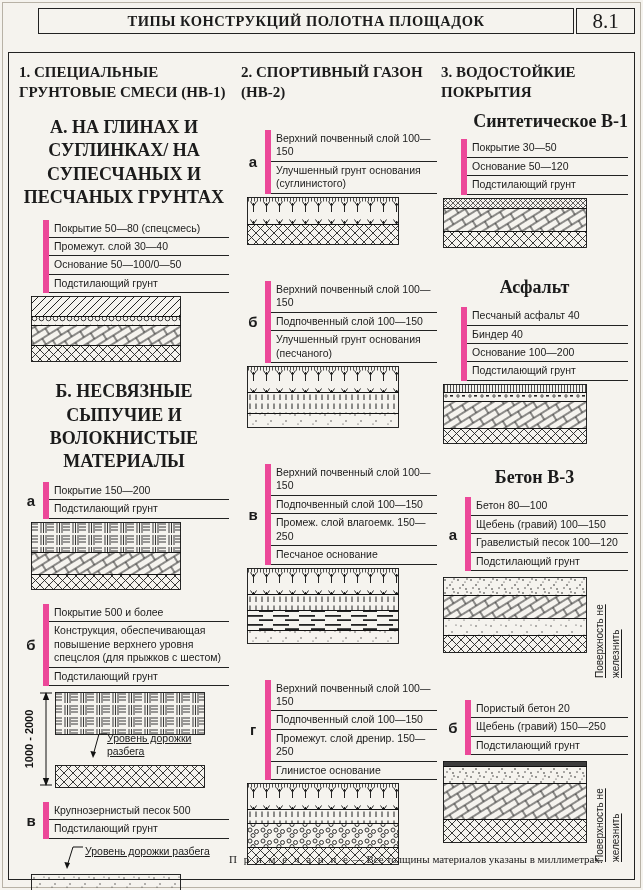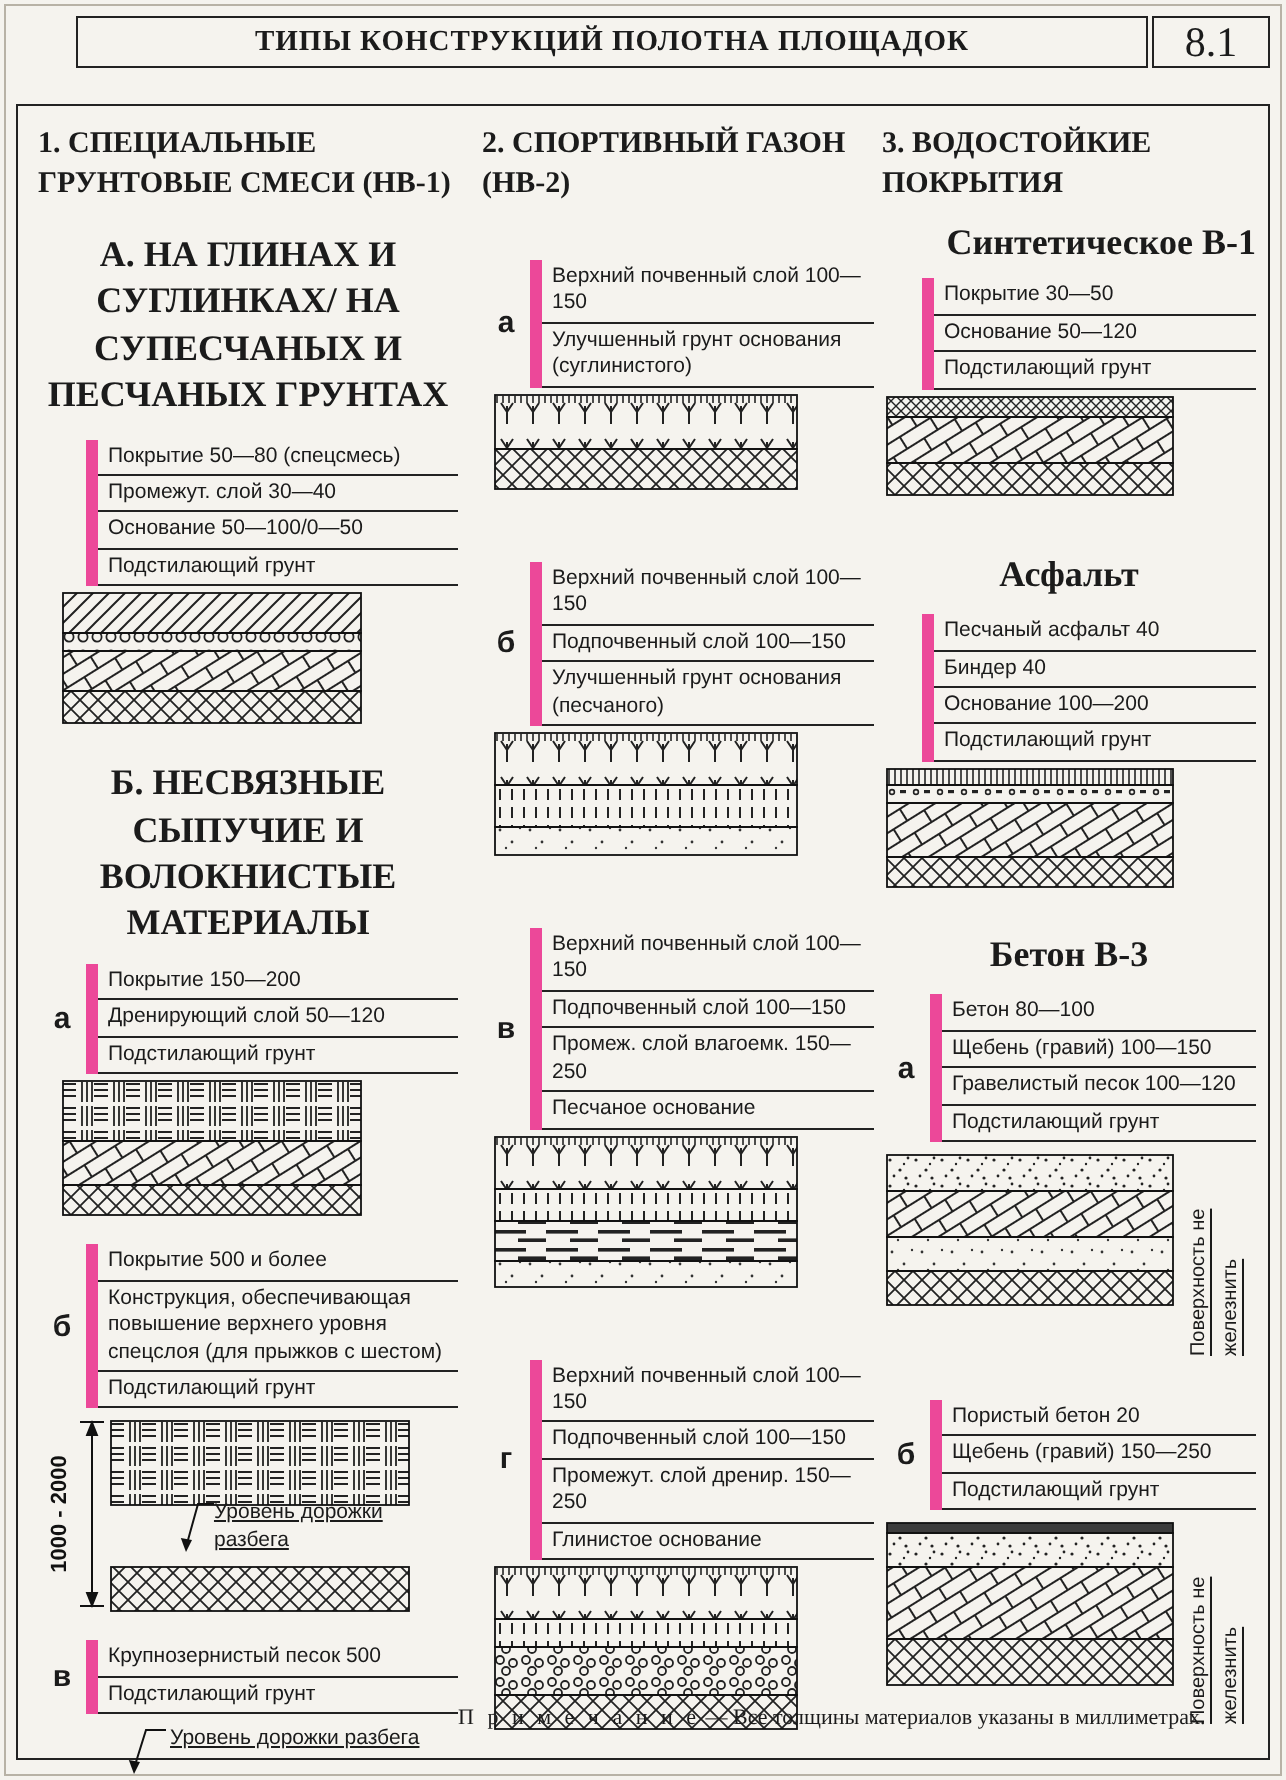--- a/index.html
+++ b/index.html
@@ -150,21 +150,20 @@
       <rect x="0.5" y="49.5" width="149" height="16" fill="url(#px)" stroke="#111" stroke-width="0.9"></rect>
     </svg>
 
     <div class="h-sub sp18">Б. НЕСВЯЗНЫЕ СЫПУЧИЕ И ВОЛОКНИСТЫЕ МАТЕРИАЛЫ</div>
 
     <div>
       <div class="row sp8">
         <span class="letter">а</span>
         <div class="labels">
           <div class="label">Покрытие 150—200</div>
-          <div class="label">Дренирующий слой 50—120</div>
           <div class="label">Подстилающий грунт</div>
         </div>
       </div>
       <svg class="diag dg1" width="150" height="68">
         <rect x="0.5" y="0.5" width="149" height="30" fill="url(#pf)" stroke="#111" stroke-width="0.9"></rect>
         <rect x="0.5" y="30.5" width="149" height="22" fill="url(#pb)" stroke="#111" stroke-width="0.9"></rect>
         <rect x="0.5" y="52.5" width="149" height="15" fill="url(#px)" stroke="#111" stroke-width="0.9"></rect>
       </svg>
     </div>
 

